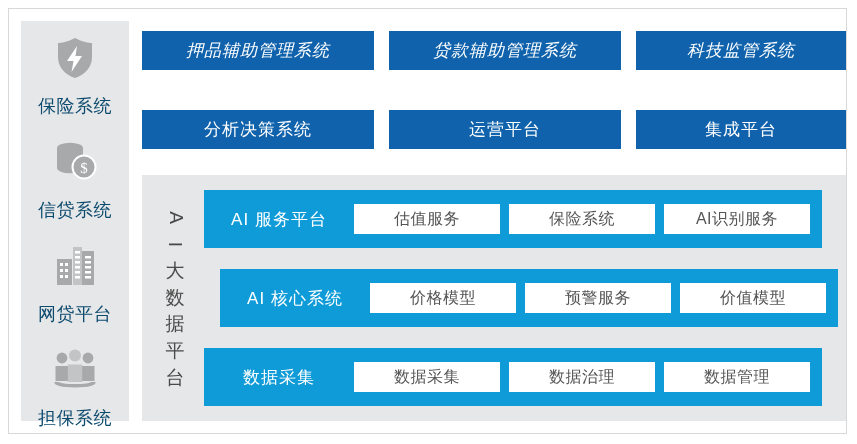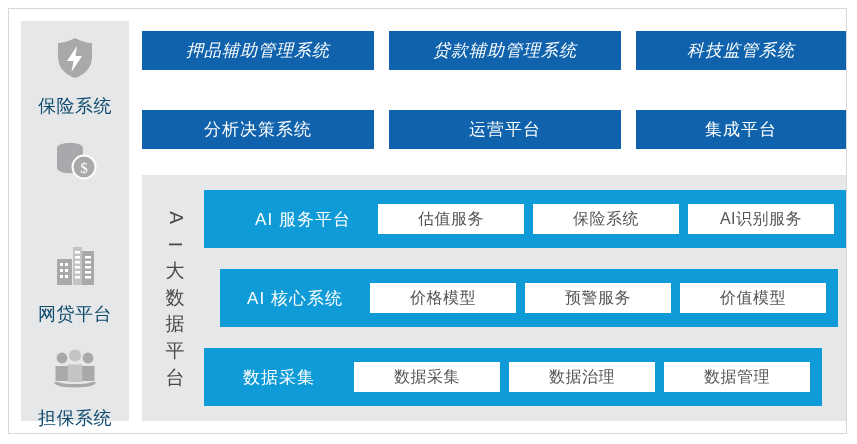--- a/index.html
+++ b/index.html
@@ -117,21 +117,21 @@
   
   .stripe {
     position: absolute;
     left: 62px;
     width: 618px;
     height: 58px;
     background: #0f9bd7;
     display: flex;
     align-items: center;
   }
-  #stripe-0 { top: 15px; padding-left: 24px; }
+  #stripe-0 { top: 15px; }
   #stripe-1 { top: 94px; margin-left: 16px; }
   #stripe-2 { top: 173px; }
 
   .stripe-title {
     width: 150px;
     text-align: center;
     color: #ffffff;
     font-size: 17px;
     letter-spacing: 1px;
     flex: 0 0 150px;
@@ -179,20 +179,21 @@
           <rect x="5" y="7" width="26" height="6" fill="#a7a9ab"></rect>
           <ellipse cx="18" cy="13" rx="13" ry="5.2" fill="#a7a9ab"></ellipse>
           <rect x="5" y="14" width="26" height="6" fill="#a7a9ab"></rect>
           <ellipse cx="18" cy="20" rx="13" ry="5.2" fill="#a7a9ab"></ellipse>
           <rect x="5" y="21" width="26" height="6" fill="#a7a9ab"></rect>
           <ellipse cx="18" cy="27" rx="13" ry="5.2" fill="#a7a9ab"></ellipse>
           <circle cx="32" cy="26" r="11.5" fill="#a7a9ab" stroke="#ffffff" stroke-width="2"></circle>
           <text x="32" y="32" font-size="15" font-family="Liberation Serif, serif" fill="#ffffff" text-anchor="middle">$</text>
         </svg>
       </div>
+      <div class="side-label">信贷系统</div>
     </div>
 
     <div class="side-item" style="top:222px;">
       <div class="side-icon">
         <svg width="44" height="42" viewBox="0 0 44 42">
           <rect x="4" y="14" width="15" height="26" fill="#a7a9ab"></rect>
           <rect x="20" y="2" width="9" height="38" fill="#c3c4c6"></rect>
           <rect x="29" y="6" width="12" height="34" fill="#a7a9ab"></rect>
           <g fill="#ffffff">
             <rect x="7" y="18" width="3" height="3"></rect>

